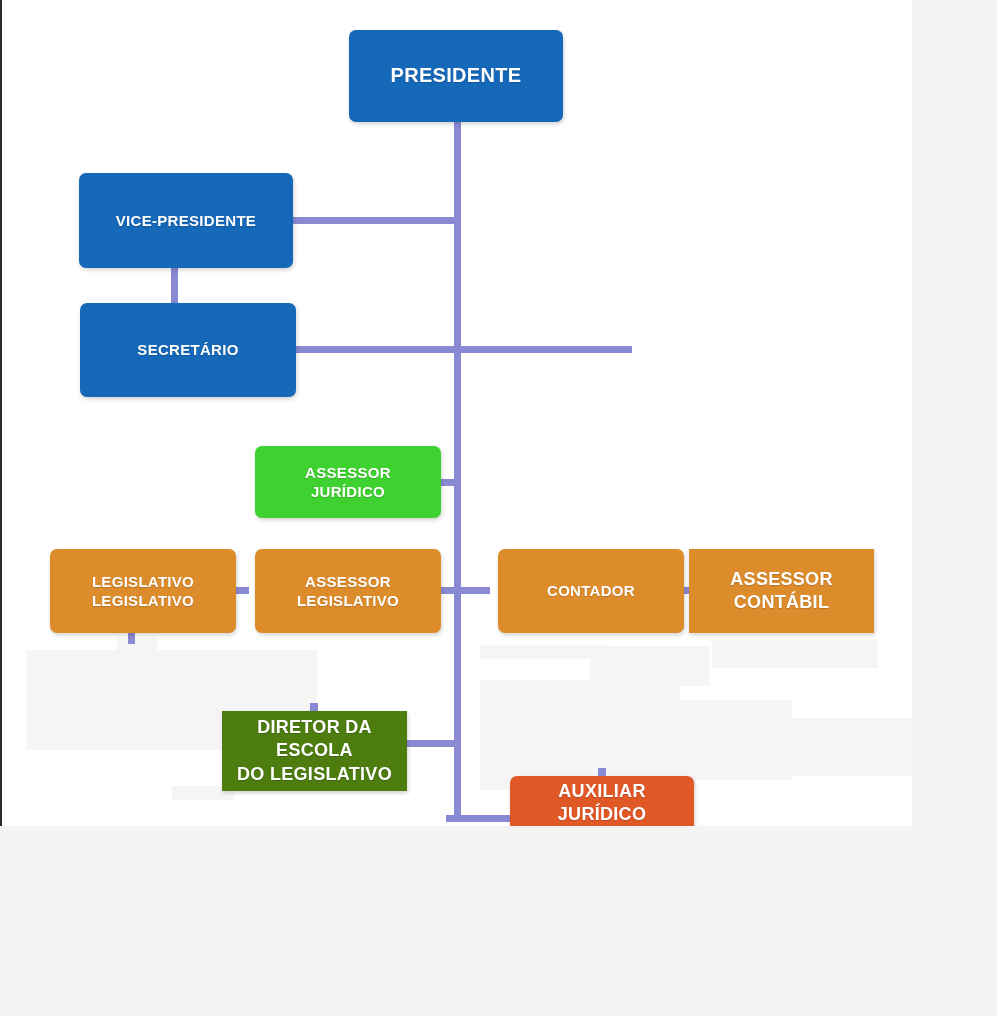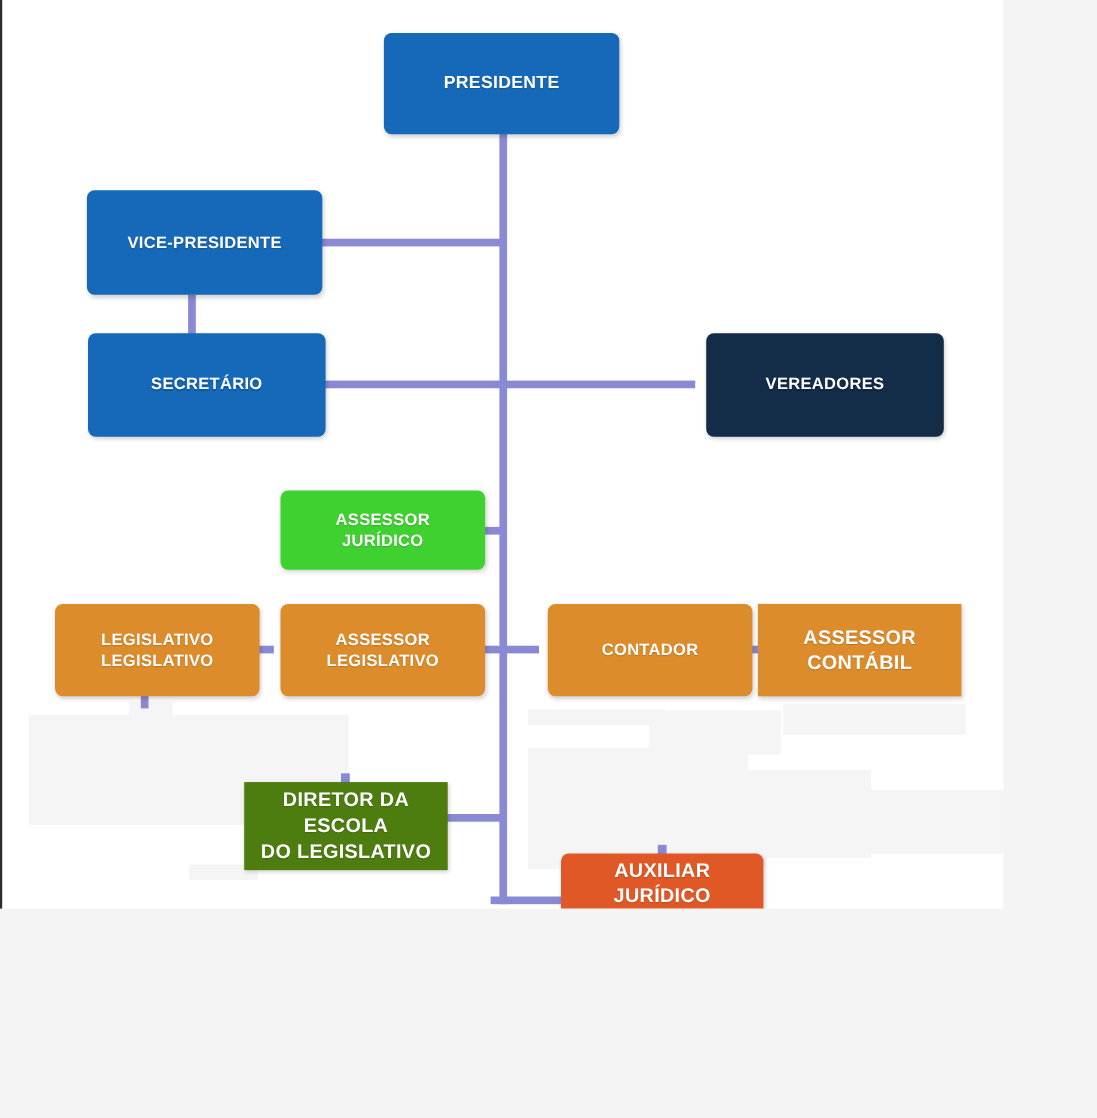--- a/index.html
+++ b/index.html
@@ -40,21 +40,21 @@
   .sq{border-radius:0;}
   .sh{box-shadow:1px 2px 4px rgba(0,0,0,.18);}
 
   .blue{background:#1668b8;}
   .navy{background:#132c48;}
   .green{background:#3fd130;}
   .orange{background:#dd8c2c;}
   .red{background:#4d7c0f;justify-content:flex-end;}
   .redorange{background:#e05826;}
 
-  .fs16{font-size:16px;}
+  .fs16{font-size:20px;}
   .fs15{font-size:15px;margin-left:12px;}
   .fs14{font-size:18px;}
 </style>
 </head>
 <body>
 
 <div id="canvas">
 
   <div class="ghost" style="left:24px;top:650px;width:180px;height:100px;"></div>
   <div class="ghost" style="left:115px;top:638px;width:40px;height:14px;"></div>
@@ -101,23 +101,20 @@
   </div>
 
   <div class="node blue rounded sh fs15" style="left:65px;top:173px;width:214px;height:95px;">
     <span>VICE-PRESIDENTE</span>
   </div>
 
   <div class="node blue rounded sh fs15" style="left:66px;top:303px;width:216px;height:94px;">
     <span>SECRETÁRIO</span>
   </div>
 
-  <div class="node navy rounded sh fs15" style="left:628px;top:303px;width:216px;height:94px;">
-    <span>VEREADORES</span>
-  </div>
 
   <div class="node green rounded sh fs15" style="left:241px;top:446px;width:186px;height:72px;">
     <span><span>ASSESSOR</span><br><span>JURÍDICO</span></span>
   </div>
 
   <div class="node orange rounded sh fs15" style="left:36px;top:549px;width:186px;height:84px;">
     <span><span>LEGISLATIVO</span><br><span>LEGISLATIVO</span></span>
   </div>
 
   <div class="node orange rounded sh fs15" style="left:241px;top:549px;width:186px;height:84px;">

